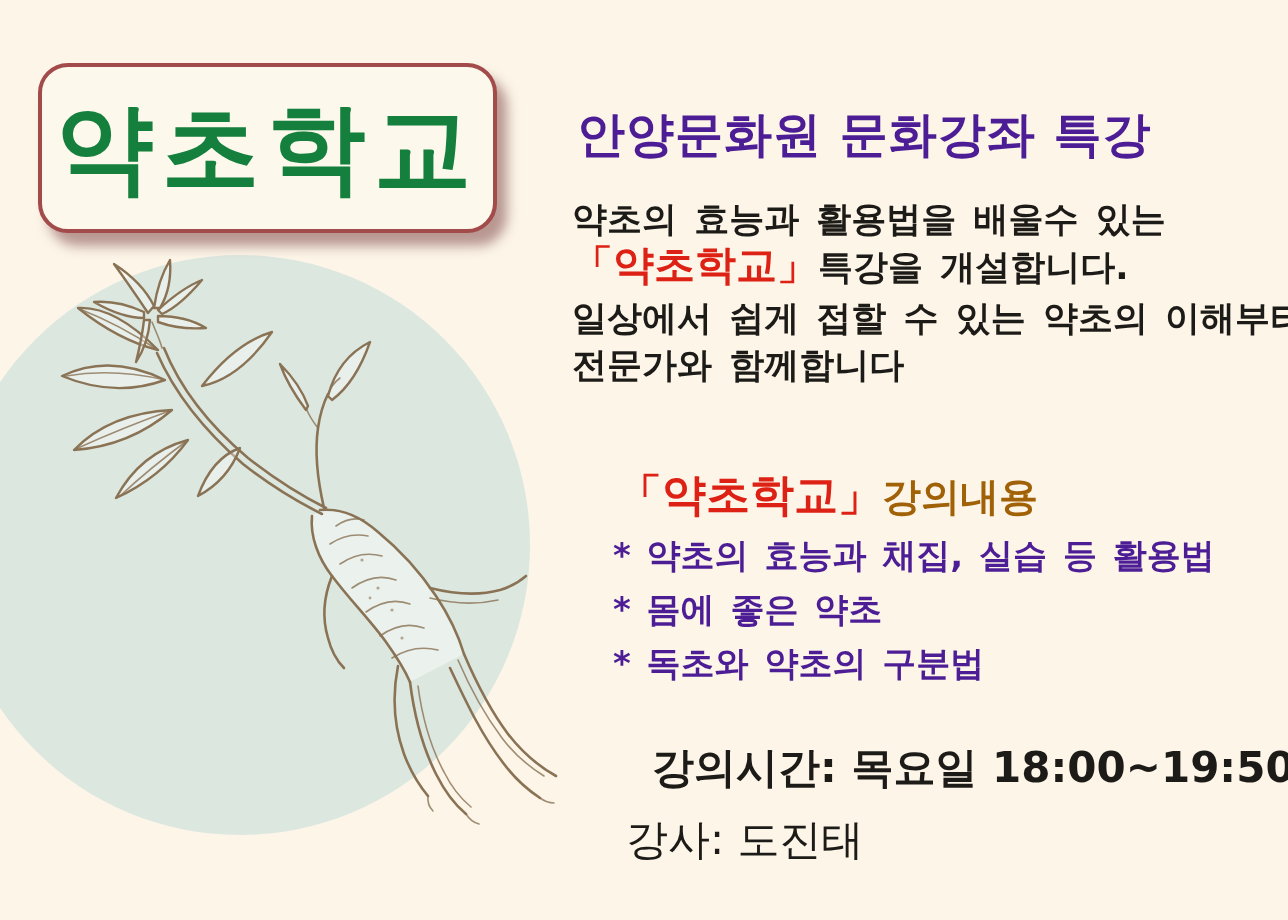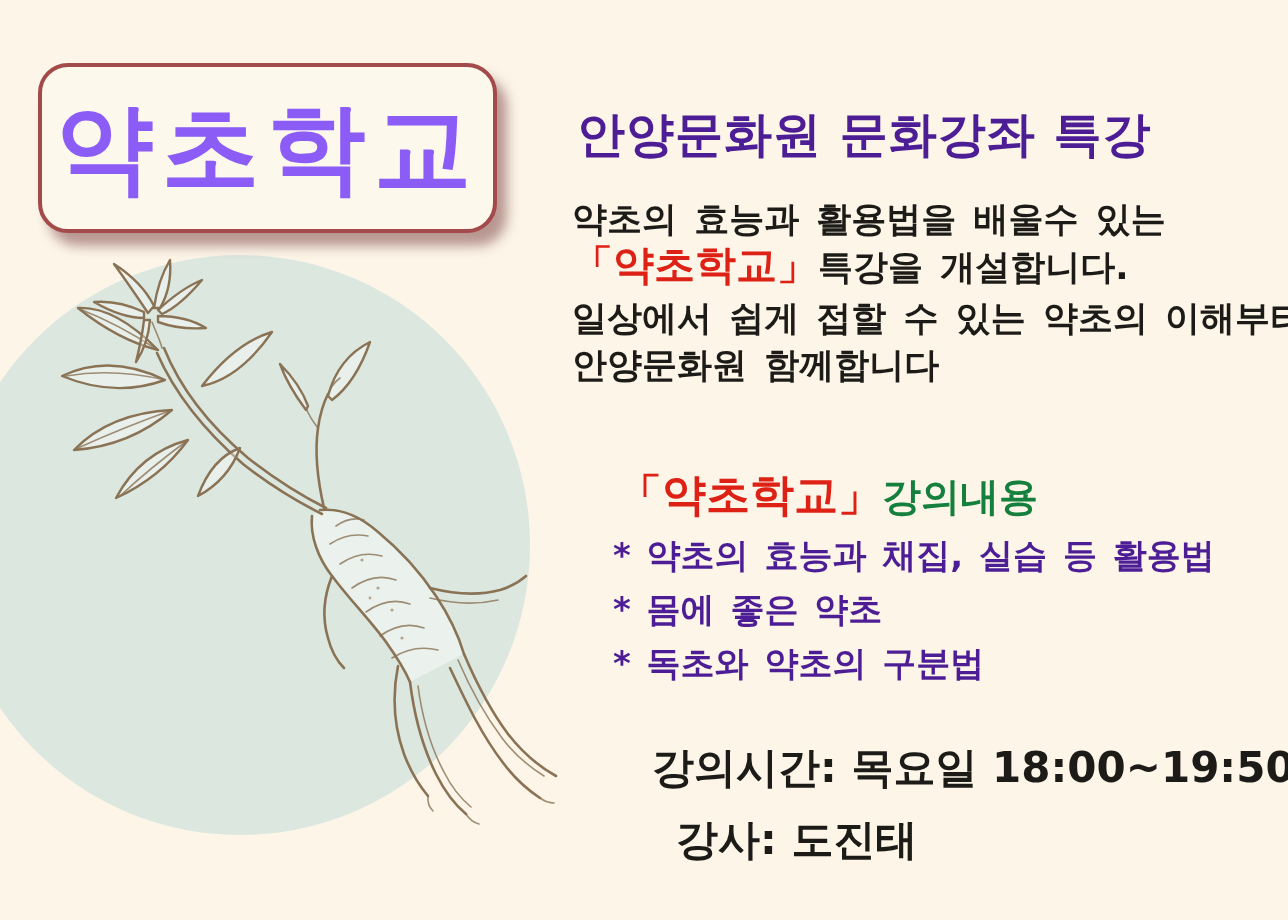--- a/index.html
+++ b/index.html
@@ -27,52 +27,52 @@
   .root-fill{fill:rgba(255,255,255,0.42);stroke:none;}
   
   .badge{
     position:absolute;left:38px;top:63px;width:459px;height:170px;
     background:#fdf8ec;border:4px solid #a34a4a;border-radius:30px;
     box-shadow:10px 13px 12px rgba(130,75,75,0.55);
     display:flex;align-items:center;justify-content:center;
     box-sizing:border-box;
   }
   .badge-text{
-    font-size:98px;font-weight:900;color:#8b5cf6;
+    font-size:98px;font-weight:900;color:#15803d;
     letter-spacing:8px;white-space:nowrap;line-height:1;
   }
   .headline{
     position:absolute;left:577px;top:103px;
     font-size:48px;font-weight:900;color:#4c1d95;
     letter-spacing:1px;white-space:nowrap;
   }
   .intro{
     position:absolute;left:572px;top:196px;width:700px;
     color:#1d1b18;font-size:35px;font-weight:700;
   }
   .intro-line{height:47px;line-height:47px;white-space:nowrap;word-spacing:5px;}
   .intro-line.tall{height:52px;line-height:44px;}
   .red-inline{color:#dd2115;font-size:41px;font-weight:800;}
   .sec-title{
     position:absolute;left:618px;top:466px;white-space:nowrap;
   }
   .sec-red{color:#dd2115;font-size:44px;font-weight:800;}
-  .sec-black{color:#15803d;font-size:39px;font-weight:800;}
+  .sec-black{color:#a16207;font-size:39px;font-weight:800;}
   .list{
     position:absolute;left:613px;top:528px;
     color:#4c1d95;font-size:34px;font-weight:600;
   }
   .list-item{height:54px;line-height:54px;white-space:nowrap;word-spacing:4px;}
   .sched-time{
     position:absolute;left:652px;top:740px;
     font-size:42px;font-weight:800;color:#1d1b18;white-space:nowrap;
   }
   .sched-instructor{
-    position:absolute;left:676px;top:812px;
-    font-size:42px;font-weight:700;color:#1d1b18;white-space:nowrap;
+    position:absolute;left:626px;top:812px;
+    font-size:42px;font-weight:400;color:#1d1b18;white-space:nowrap;
   }
 </style>
 </head>
 <body>
 
 <div class="page">
 
   <div class="circle"></div>
 
   <svg class="ginseng" viewBox="0 0 630 600">
@@ -153,21 +153,21 @@
   <div class="badge">
     <span class="badge-text">약초학교</span>
   </div>
 
   <div class="headline">안양문화원 문화강좌 특강</div>
 
   <div class="intro">
     <div class="intro-line">약초의 효능과 활용법을 배울수 있는</div>
     <div class="intro-line tall"><span class="red-inline">「약초학교」</span><span>특강을 개설합니다.</span></div>
     <div class="intro-line">일상에서 쉽게 접할 수 있는 약초의 이해부터</div>
-    <div class="intro-line">안양문화원 함께합니다</div>
+    <div class="intro-line">전문가와 함께합니다</div>
   </div>
 
   <div class="sec-title"><span class="sec-red">「약초학교」</span><span class="sec-black">강의내용</span></div>
 
   <div class="list">
     <div class="list-item">* 약초의 효능과 채집, 실습 등 활용법</div>
     <div class="list-item">* 몸에 좋은 약초</div>
     <div class="list-item">* 독초와 약초의 구분법</div>
   </div>
 

